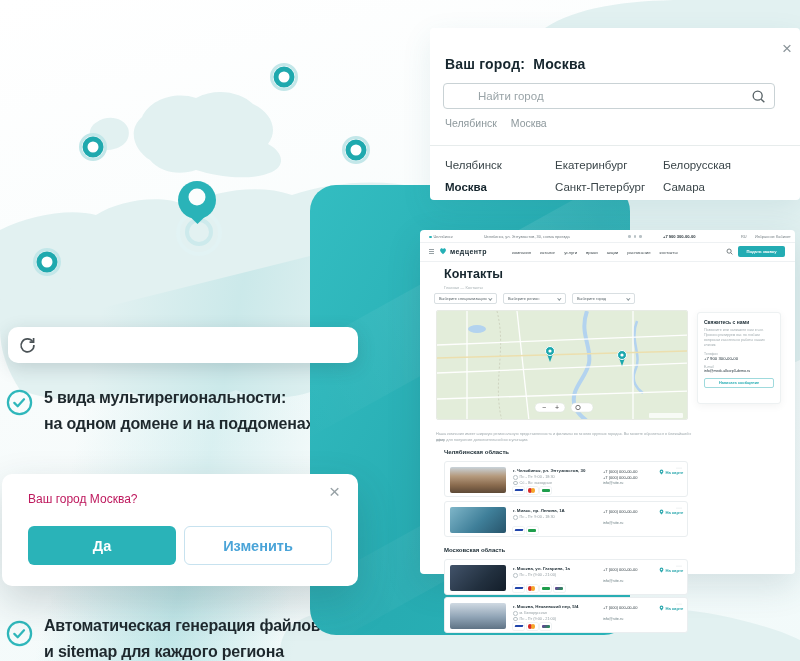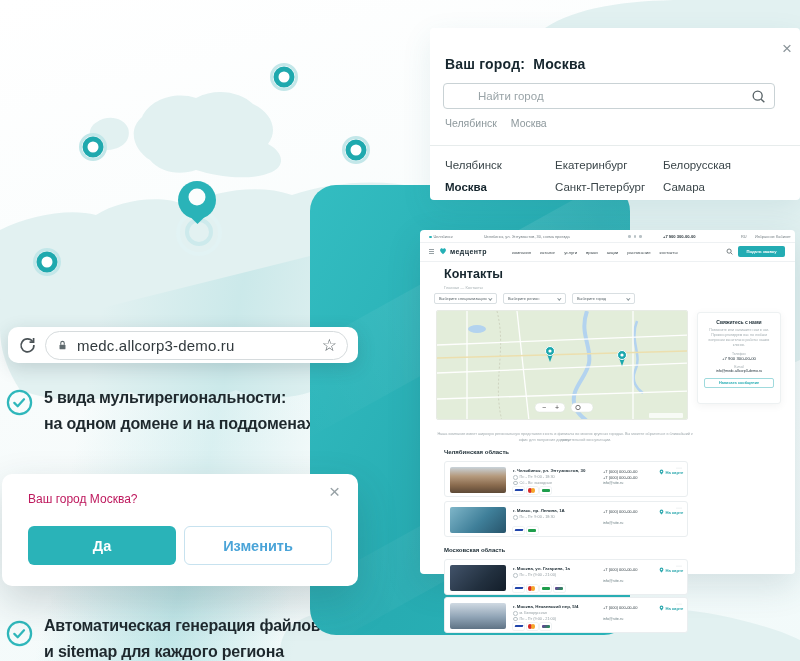--- a/index.html
+++ b/index.html
@@ -37,21 +37,21 @@
   .cp-recent{left:15px;top:89px;font-size:10.5px;color:#8d989c;display:flex;gap:14px;}
   .cp-divider{left:0;top:117px;width:370px;height:1px;background:#e7ecec;}
   .cp-col{top:125px;font-size:11.5px;color:#3a4549;}
   .cp-col .row1{position:absolute;top:6px;left:0;white-space:nowrap;}
   .cp-col .row2{position:absolute;top:28px;left:0;white-space:nowrap;}
   .cp-c1{left:15px;} .cp-c2{left:125px;} .cp-c3{left:233px;}
   .cp-bold{font-weight:bold;color:#16262e;}
 
   
   .site{left:420px;top:230px;width:375px;height:344px;background:#fff;border-radius:4px;z-index:2;
-    box-shadow:0 12px 34px rgba(35,90,100,.16);font-size:4px;color:#5b666b;text-align:center;}
+    box-shadow:0 12px 34px rgba(35,90,100,.16);font-size:4px;color:#5b666b;}
   .tb-item{top:4px;font-size:3.9px;color:#747e83;white-space:nowrap;}
   .tb-city{left:9px;} .tb-city::before{content:"";display:inline-block;width:2.5px;height:2.5px;border-radius:50%;background:#2ab3b8;margin-right:2px;}
   .tb-addr{left:64px;}
   .tb-soc{left:208px;top:5px;display:flex;gap:3px;}
   .tb-soc i{width:2.6px;height:2.6px;border-radius:50%;background:#b9c2c6;}
   .tb-phone{left:243px;font-weight:bold;color:#273238;font-size:4.1px;}
   .tb-l0{left:321px;} .tb-l1{left:335px;} .tb-l2{left:356px;}
   .tb-line{left:0;top:12px;width:375px;height:1px;background:#eef1f3;}
   .hd-burger{left:9px;top:19px;width:5px;height:1px;background:#97a1a5;box-shadow:0 2px 0 #97a1a5,0 4px 0 #97a1a5;}
   .hd-heart{left:18px;top:16px;}
@@ -413,28 +413,20 @@
         </div>
       <span class="abs rc-more">⋯</span>
     </div>
   </div>
 
   <div class="abs url-bar">
     <svg width="18" height="18" viewBox="0 0 24 24">
         <path d="M19.6 7.5 A8.6 8.6 0 1 0 21.2 12" fill="none" stroke="#4a5256" stroke-width="2.2"></path>
         <polyline points="20.8,2.8 20.8,8.2 15.4,8.2" fill="none" stroke="#4a5256" stroke-width="2.2"></polyline>
       </svg>
-    <div class="url-pill">
-      <svg width="13" height="15" viewBox="0 0 24 24">
-          <rect x="6.5" y="10.5" width="11" height="8.5" rx="1.6" fill="#5f6a6e"></rect>
-          <path d="M8.8 10.5V7.6a3.2 3.2 0 0 1 6.4 0v2.9" fill="none" stroke="#5f6a6e" stroke-width="2"></path>
-        </svg>
-      <span class="url-text">medc.allcorp3-demo.ru</span>
-      <span class="star">☆</span>
-    </div>
   </div>
 
   <div class="feature f1">
     <svg class="abs f-icon" width="27" height="27" viewBox="0 0 24 24">
         <circle cx="12" cy="12" r="10.3" fill="none" stroke="#2fb7bb" stroke-width="2"></circle>
         <path d="M7.4 12.3l3 3 5.6-6.2" fill="none" stroke="#2fb7bb" stroke-width="2" stroke-linecap="round" stroke-linejoin="round"></path>
       </svg>
     <div class="abs f-text">
       <div>5 вида мультирегиональности:</div>
       <div>на одном домене и на поддоменах</div>

